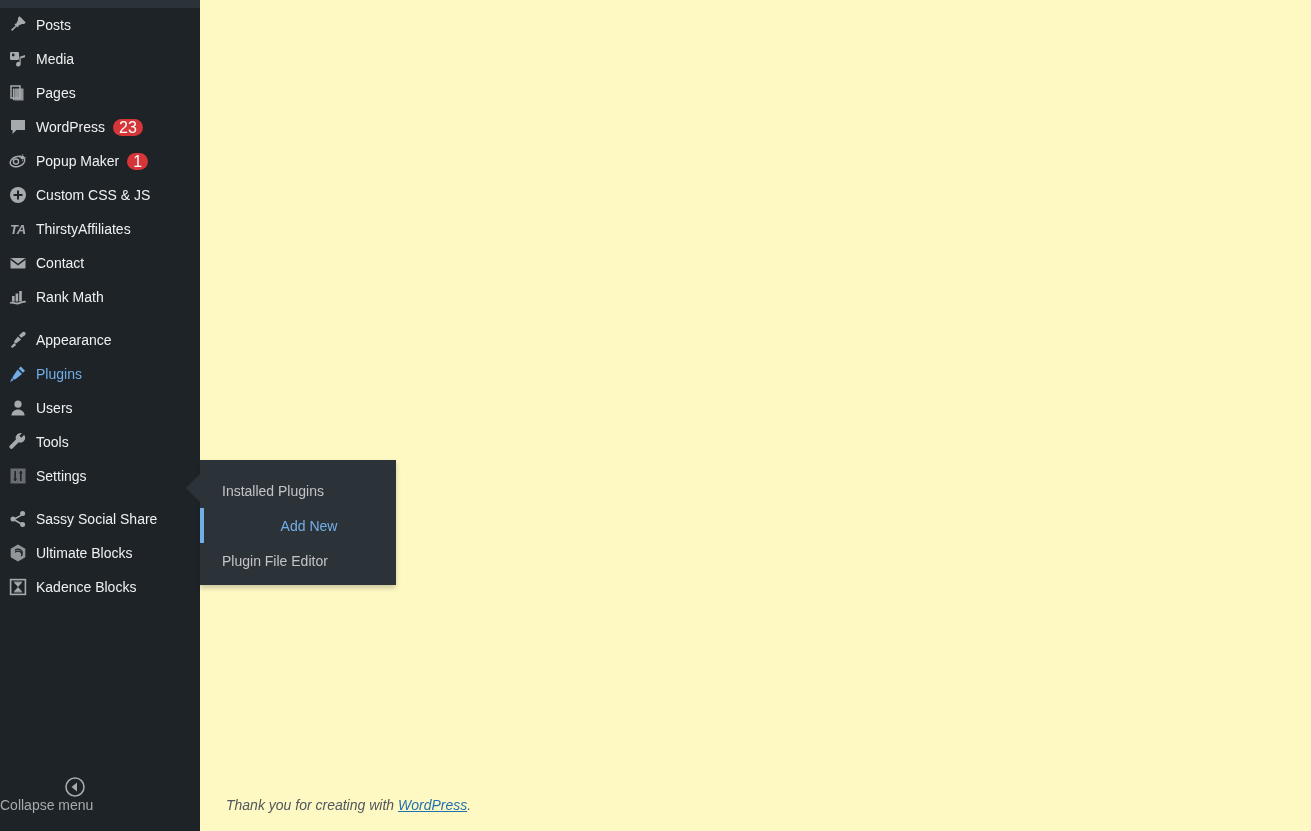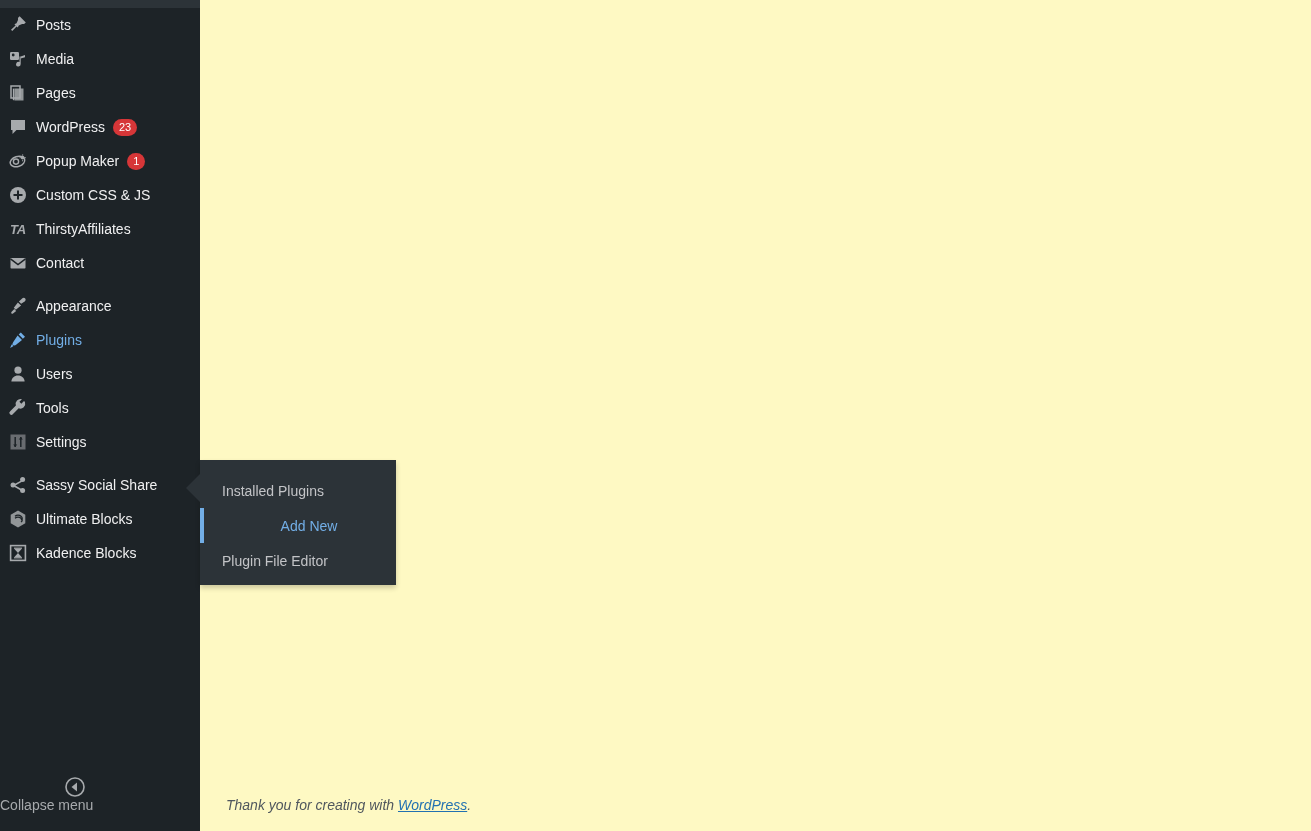--- a/index.html
+++ b/index.html
@@ -91,21 +91,21 @@
     color: #f0f0f1;
     white-space: nowrap;
   }
   .menu-item.current .mi-label { color: #72aee6; }
   .menu-item.current .mi-icon { color: #72aee6; }
 
   .mi-badge {
     margin-left: 8px;
     background: #d63638;
     color: #fff;
-    font-size: 11px;
+    font-size: 16px;
     line-height: 17px;
     height: 17px;
     min-width: 17px;
     padding: 0 6px;
     border-radius: 10px;
     text-align: center;
     display: inline-block;
     box-sizing: border-box;
     font-family: "Liberation Sans", sans-serif;
   }
@@ -272,20 +272,33 @@
       </div>
       <div class="menu-item">
         <span class="mi-icon">
           <svg width="20" height="20" viewBox="0 0 20 20" fill="none">
             <rect x="2.5" y="5" width="15" height="10.5" rx="0.8" fill="currentColor"></rect>
             <path d="M2.5 5.8 10 11.5 17.5 5.8" stroke="#1d2327" stroke-width="1.5" fill="none"></path>
           </svg>
         </span>
         <span class="mi-label">Contact</span>
       </div>
+      <div class="menu-item">
+        <span class="mi-icon">
+          <svg width="20" height="20" viewBox="0 0 20 20" fill="none">
+            <g fill="currentColor">
+              <rect x="4" y="9" width="2.6" height="5.5"></rect>
+              <rect x="7.6" y="6.5" width="2.6" height="8"></rect>
+              <rect x="11.2" y="4" width="2.6" height="10.5"></rect>
+              <path d="M2 15.2c3-1.4 5 .6 8 .2s4.5-1.8 7.8-1.6v1.8c-3.2-.2-4.6 1.4-7.7 1.8S5 15.8 2 16.8z"></path>
+            </g>
+          </svg>
+        </span>
+        <span class="mi-label">Rank Math</span>
+      </div>
       <div class="menu-item spaced-before">
         <span class="mi-icon">
           <svg width="20" height="20" viewBox="0 0 20 20" fill="none">
             <g fill="currentColor">
               <path d="M14.4 2.3c.9-.9 2.4-.6 3 .5.5.9.2 2-.7 2.6l-3.6 2.3-2.2-2.2 3.5-3.2z"></path>
               <path d="M9.9 6.4l3.2 3.2-5.3 4.1-2-2 4.1-5.3z"></path>
               <path d="M6.3 13.1l1.9 1.9-3.2 2.6c-1 .8-2.3-.5-1.6-1.6l2.9-2.9z"></path>
             </g>
           </svg>
         </span>

